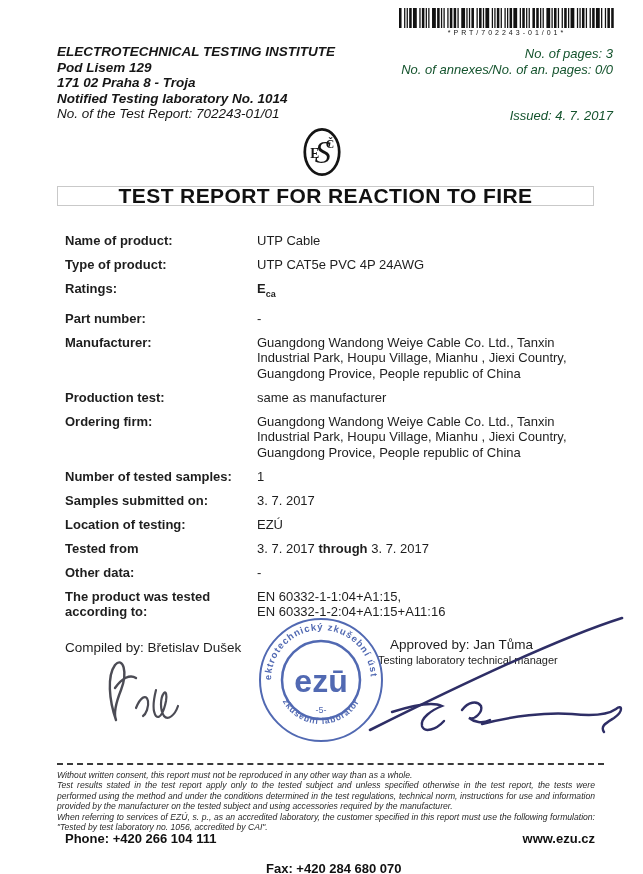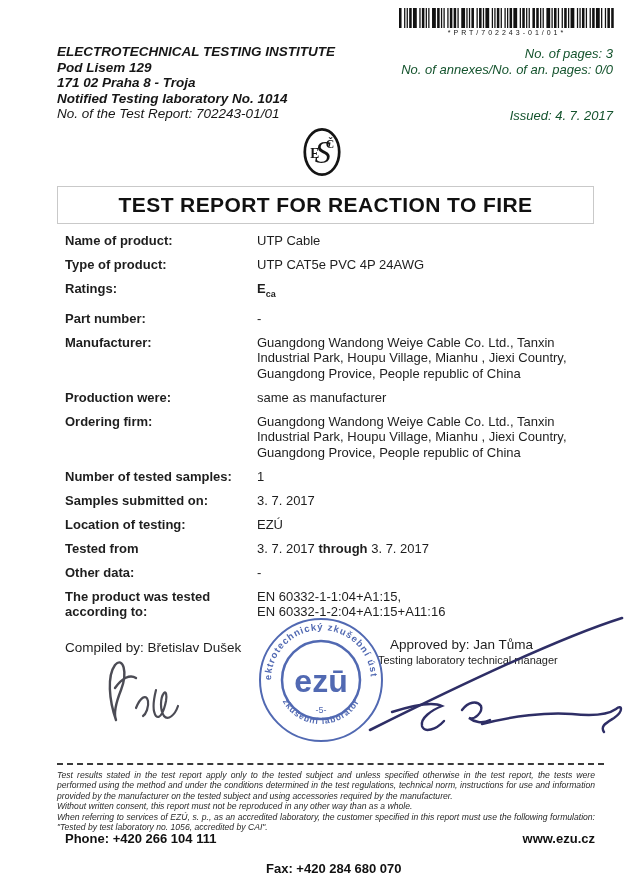--- a/index.html
+++ b/index.html
@@ -18,21 +18,21 @@
   .header-left { position:absolute; left:57px; top:44px; font-style:italic; font-size:13.5px; line-height:15.5px; color:#161616; }
   .header-left .hl-bold { font-weight:bold; }
   .header-right { position:absolute; right:30px; top:46px; text-align:right; font-style:italic; font-size:13px; line-height:15.5px; color:#14532d; }
   .issued { margin-top:31px; }
 
   
   .esc-logo { position:absolute; left:0; right:0; top:124px; text-align:center; }
 
   
   .title-box {
-    position:absolute; left:57px; top:186px; width:537px; height:38px;
+    position:absolute; left:57px; top:186px; width:537px; height:20px;
     border:1px solid #c9c9c9; display:flex; align-items:center; justify-content:center;
   }
   .title-text { font-size:21px; font-weight:bold; letter-spacing:0.4px; color:#111; }
 
   
   .fields { position:absolute; left:65px; top:233px; width:530px; }
   .frow { display:flex; margin-bottom:8.5px; }
   .flabel { width:192px; font-weight:bold; font-size:13px; line-height:15.5px; flex:none; }
   .fvalue { width:333px; font-size:13px; line-height:15.5px; }
   .pre { white-space:pre-line; }
@@ -169,21 +169,21 @@
     </div>
     <div class="frow">
       <div class="flabel">Part number:</div>
       <div class="fvalue">-</div>
     </div>
     <div class="frow">
       <div class="flabel">Manufacturer:</div>
       <div class="fvalue">Guangdong Wandong Weiye Cable Co. Ltd., Tanxin Industrial Park, Houpu Village, Mianhu , Jiexi Country, Guangdong Provice, People republic of China</div>
     </div>
     <div class="frow">
-      <div class="flabel">Production were:</div>
+      <div class="flabel">Production test:</div>
       <div class="fvalue">same as manufacturer</div>
     </div>
     <div class="frow">
       <div class="flabel">Ordering firm:</div>
       <div class="fvalue">Guangdong Wandong Weiye Cable Co. Ltd., Tanxin Industrial Park, Houpu Village, Mianhu , Jiexi Country, Guangdong Provice, People republic of China</div>
     </div>
     <div class="frow">
       <div class="flabel">Number of tested samples:</div>
       <div class="fvalue">1</div>
     </div>
@@ -244,22 +244,22 @@
     <svg width="266" height="136" viewBox="0 0 266 136">
       <path d="M8,118 C80,82 190,28 260,6" fill="none" stroke="#2e2e66" stroke-width="2.6" stroke-linecap="round"></path>
       <path d="M30,100 C55,92 72,90 80,94 C70,98 58,106 60,114 C62,121 74,118 82,109 M100,98 C106,90 115,88 119,94 C121,100 113,108 107,106 C112,110 120,112 128,108" fill="none" stroke="#2e2e66" stroke-width="2.4" stroke-linecap="round"></path>
       <path d="M120,112 C150,104 185,100 210,102 C228,104 244,104 254,97 C260,92 262,99 252,106 C244,111 238,114 242,120" fill="none" stroke="#2e2e66" stroke-width="2.4" stroke-linecap="round"></path>
     </svg>
   </div>
 
   <div class="sep-dashed"></div>
 
   <div class="footer-text">
+    <div>Without written consent, this report must not be reproduced in any other way than as a whole.</div>
     <div>Test results stated in the test report apply only to the tested subject and unless specified otherwise in the test report, the tests were performed using the method and under the conditions determined in the test regulations, technical norm, instructions for use and information provided by the manufacturer on the tested subject and using accessories required by the manufacturer.</div>
-    <div>Without written consent, this report must not be reproduced in any other way than as a whole.</div>
     <div>When referring to services of EZÚ, s. p., as an accredited laboratory, the customer specified in this report must use the following formulation: "Tested by test laboratory no. 1056, accredited by CAI".</div>
   </div>
 
   <div class="contact-row">
     <span class="contact-phone">Phone: +420 266 104 111</span>
     <span class="contact-fax">Fax: +420 284 680 070</span>
     <span class="contact-web">www.ezu.cz</span>
   </div>
 
 </div>

